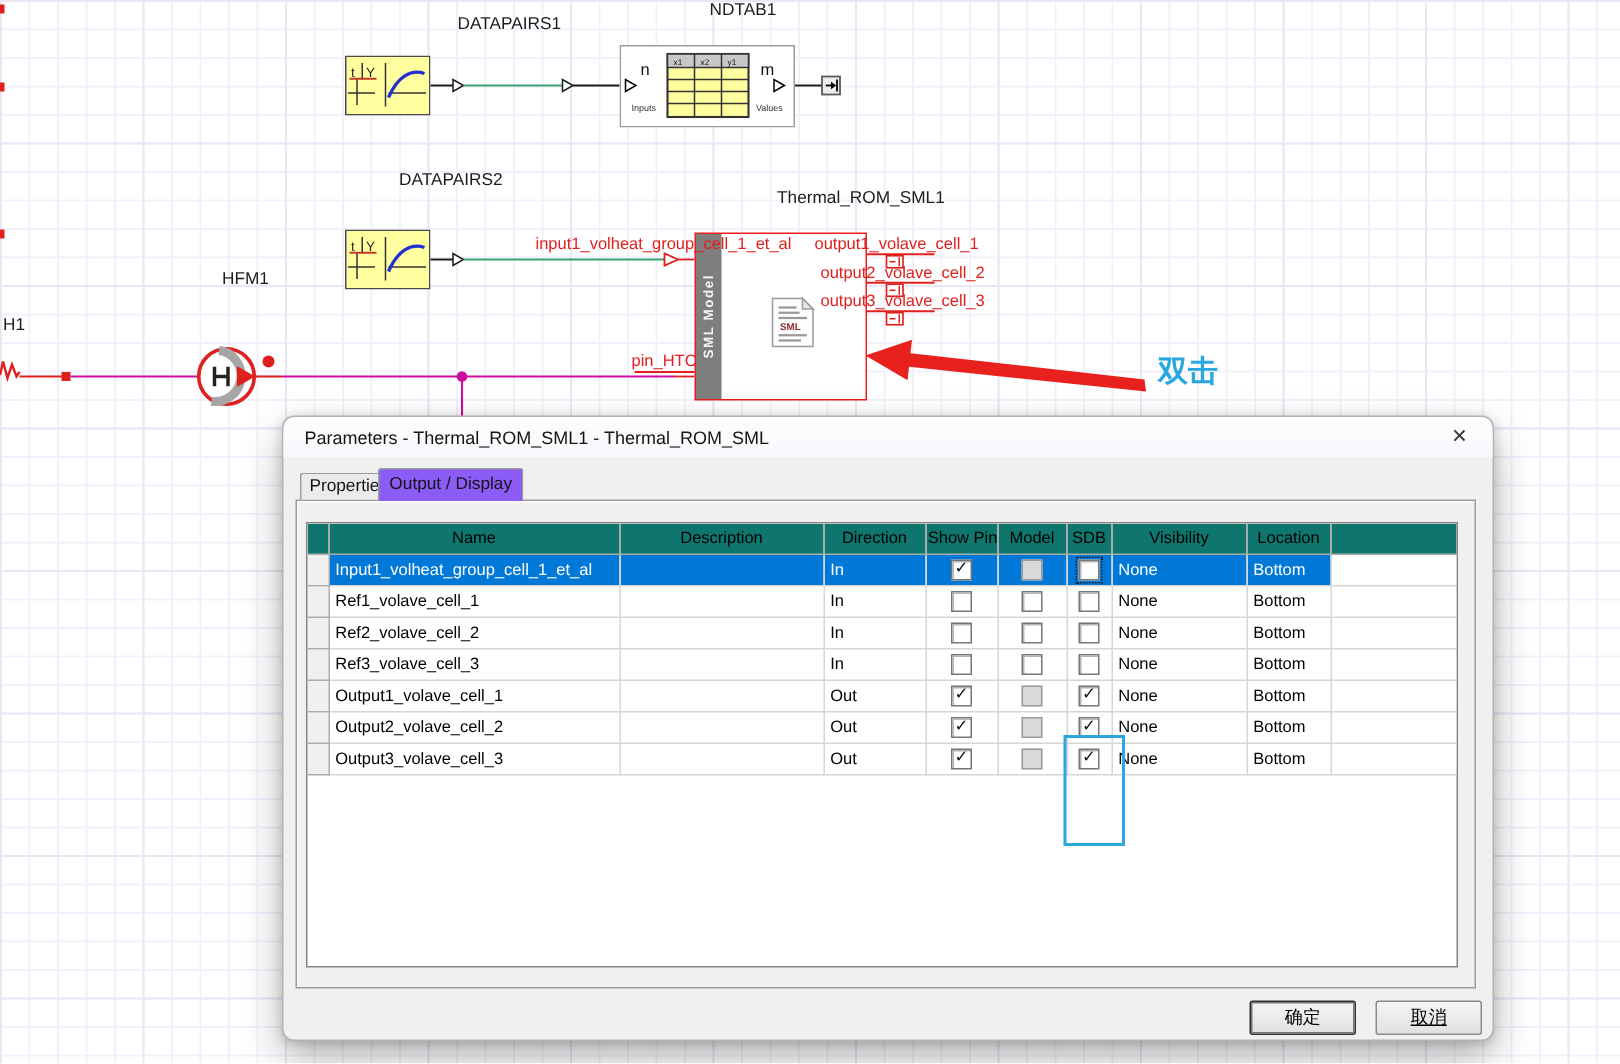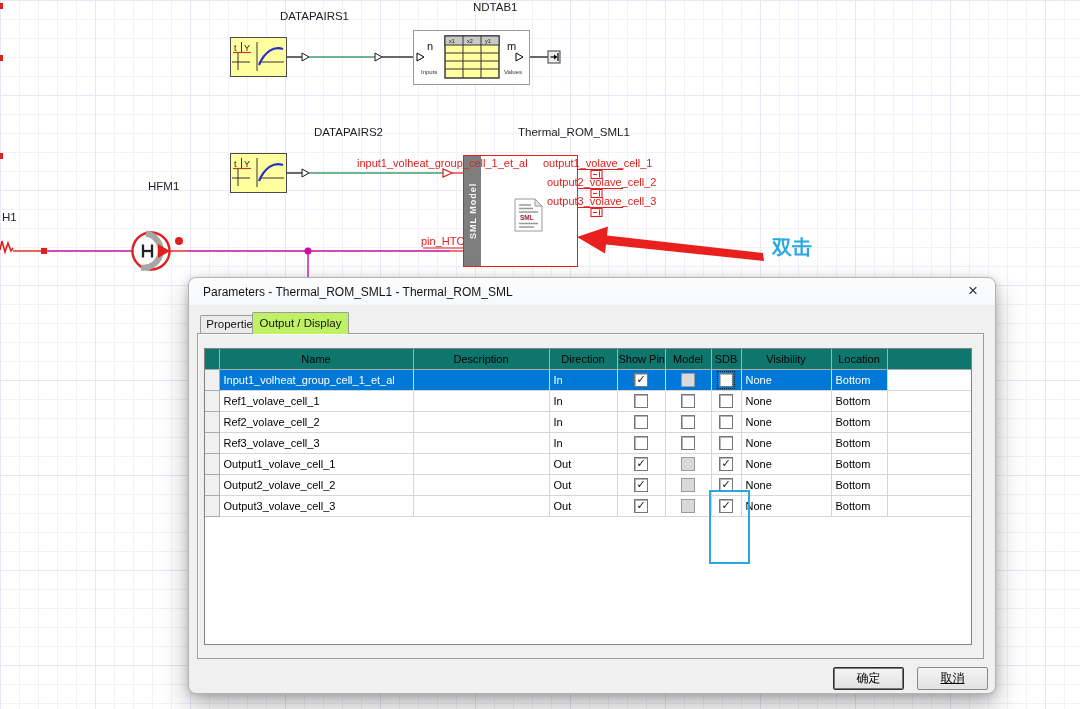--- a/index.html
+++ b/index.html
@@ -33,21 +33,21 @@
   .dialog { position:absolute; left:188px; top:277px; width:808px; height:417px;
     background:#f0f0f0; border:1px solid #b3b3b3; border-radius:8px;
     box-shadow:0 12px 28px rgba(0,0,0,.28), 0 2px 8px rgba(0,0,0,.18);
     z-index:10; box-sizing:border-box; }
   .titlebar { position:absolute; left:0; top:0; width:100%; height:27px;
     background:linear-gradient(#fdfdfe,#f6f8fb); border-radius:8px 8px 0 0; }
   .dlg-title { position:absolute; left:14px; top:7px; font-size:12px; color:#141414; }
   .dlg-close { position:absolute; right:12px; top:3px; width:20px; height:20px;
     font-size:17px; line-height:20px; text-align:center; color:#333; cursor:default; }
   .tab { position:absolute; box-sizing:border-box; font-size:11.5px; color:#141414;
-    text-align:center; background:#bef264; border:1px solid #9c9c9c; border-bottom:none;
+    text-align:center; background:#8b5cf6; border:1px solid #9c9c9c; border-bottom:none;
     border-radius:2px 2px 0 0; }
   .tab-inactive { left:11px; top:37px; width:65px; height:18px; line-height:17px;
     background:#ebebeb; z-index:1; }
   .tab-active { left:63px; top:34px; width:97px; height:22px; line-height:21px; z-index:3; }
   .tabpage { position:absolute; left:8px; top:55px; width:787px; height:326px;
     border:1px solid #9c9c9c; background:#f0f0f0; box-shadow:inset 1px 1px 0 #fbfbfb;
     box-sizing:border-box; z-index:0; }
   .tablebox { position:absolute; left:15px; top:70px; width:768px; height:297px;
     background:#ffffff; border:1px solid #828282; box-sizing:border-box; z-index:2; overflow:hidden; }
   table.params { border-collapse:collapse; table-layout:fixed; width:766px; }
@@ -147,23 +147,23 @@
       <line x1="599.5" y1="190.5" x2="599.5" y2="196.5" stroke-width="1"></line>
       <line x1="573" y1="207.5" x2="623" y2="207.5" stroke-width="1.2"></line>
       <rect x="591" y="208.5" width="11" height="8" fill="#fff" stroke-width="1.1"></rect>
       <line x1="593" y1="212.5" x2="597" y2="212.5" stroke-width="1"></line>
       <line x1="599.5" y1="209.5" x2="599.5" y2="215.5" stroke-width="1"></line>
     </g>
 
     <polygon points="577,237 608,226.5 607,235.5 763,253 764,261 606,244.5 605,253.5" fill="#e8201e"></polygon>
   </svg>
 
-  <div class="blk-label" style="left:259px; top:10px;padding-left:21px;">DATAPAIRS1</div>
+  <div class="blk-label" style="left:284px; top:10px;padding-left:21px;">DATAPAIRS1</div>
   <div class="blk-label" style="left:473px; top:1px;">NDTAB1</div>
-  <div class="blk-label" style="left:266px; top:126px;margin-left:48px;">DATAPAIRS2</div>
+  <div class="blk-label" style="left:266px; top:114px;">DATAPAIRS2</div>
   <div class="blk-label" style="left:518px; top:126px;">Thermal_ROM_SML1</div>
   <div class="blk-label" style="left:148px; top:180px;">HFM1</div>
   <div class="blk-label" style="left:2px; top:211px;">H1</div>
 
   <div class="port-label" style="left:357px; top:157px;">input1_volheat_group_cell_1_et_al</div>
   <div class="port-label" style="left:543px; top:157px;">output1_volave_cell_1</div>
   <div class="port-label" style="left:547px; top:176px;">output2_volave_cell_2</div>
   <div class="port-label" style="left:547px; top:195px;">output3_volave_cell_3</div>
   <div class="port-label" style="left:421px; top:235px;">pin_HTC</div>
 

